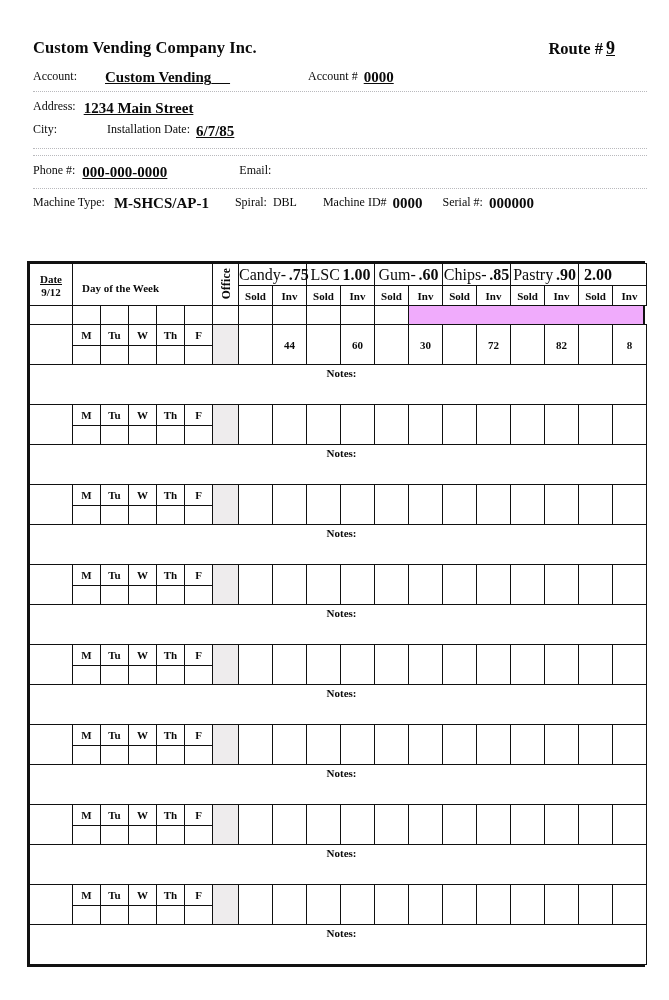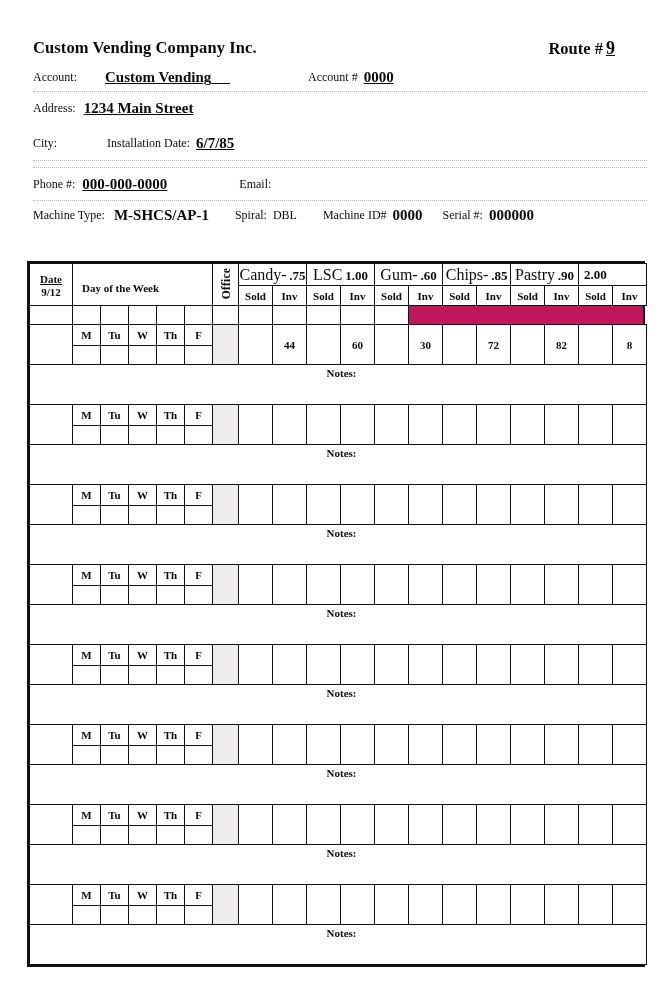--- a/index.html
+++ b/index.html
@@ -25,21 +25,21 @@
   
   .hdr {
     position: absolute;
     left: 33px;
     top: 38px;
     width: 614px;
   }
   .hdr-row {
     position: relative;
     display: flex;
-    align-items: center;
+    align-items: flex-start;
     white-space: nowrap;
   }
   .title-row { margin-bottom: 11px; }
   .company {
     font-size: 16.5px;
     font-weight: bold;
     letter-spacing: 0.1px;
   }
   .route {
     position: absolute;
@@ -88,21 +88,21 @@
   .line-tight { line-height: 1.42; }
 
   
   .tbl {
     position: absolute;
     left: 27px;
     top: 261px;
     width: 618px;
     border: 2px solid #111;
     box-sizing: border-box;
-    background: #be185d;
+    background: #f0abfc;
   }
   table.grid {
     border-collapse: collapse;
     width: 100%;
     table-layout: fixed;
   }
   table.grid td {
     border: 1.5px solid #111;
     padding: 0;
     font-size: 11px;
@@ -140,21 +140,21 @@
     letter-spacing: 0.2px;
     display: inline-block;
   }
   .c-prod {
     font-size: 12px;
     font-weight: normal;
     padding: 1px 0 1px 0 !important;
     white-space: nowrap;
   }
   .c-prod .nm { font-size: 16px; }
-  .c-prod .pr { font-size: 13px; font-weight: bold; font-family: Liberation Serif, serif; }
+  .c-prod .pr { font-size: 16px; font-weight: bold; font-family: Liberation Serif, serif; }
   .c-prod.last { text-align: left !important; padding-left: 5px !important; }
   .c-si {
     font-size: 11.5px;
     font-weight: bold;
   }
 
   
   .c-day {
     font-size: 10.5px;
     font-weight: bold;
@@ -198,21 +198,21 @@
     </div>
 
     <div class="sep"></div>
 
     <div class="hdr-row line-tight">
       <span class="lbl">Address:</span>
       <span class="gap-sp" style="width:8px"></span>
       <span class="val u">1234 Main Street</span>
     </div>
 
-    <div class="hdr-row line-tight" style="margin-top:14px">
+    <div class="hdr-row line-tight" style="margin-top:2px">
       <span class="lbl">City:</span>
       <span class="gap-sp" style="width:8px"></span>
       <span class="gap-inst"></span>
       <span class="lbl">Installation Date:</span>
       <span class="gap-sp" style="width:6px"></span>
       <span class="val u">6/7/85</span>
     </div>
 
     <div class="sep"></div>
 

